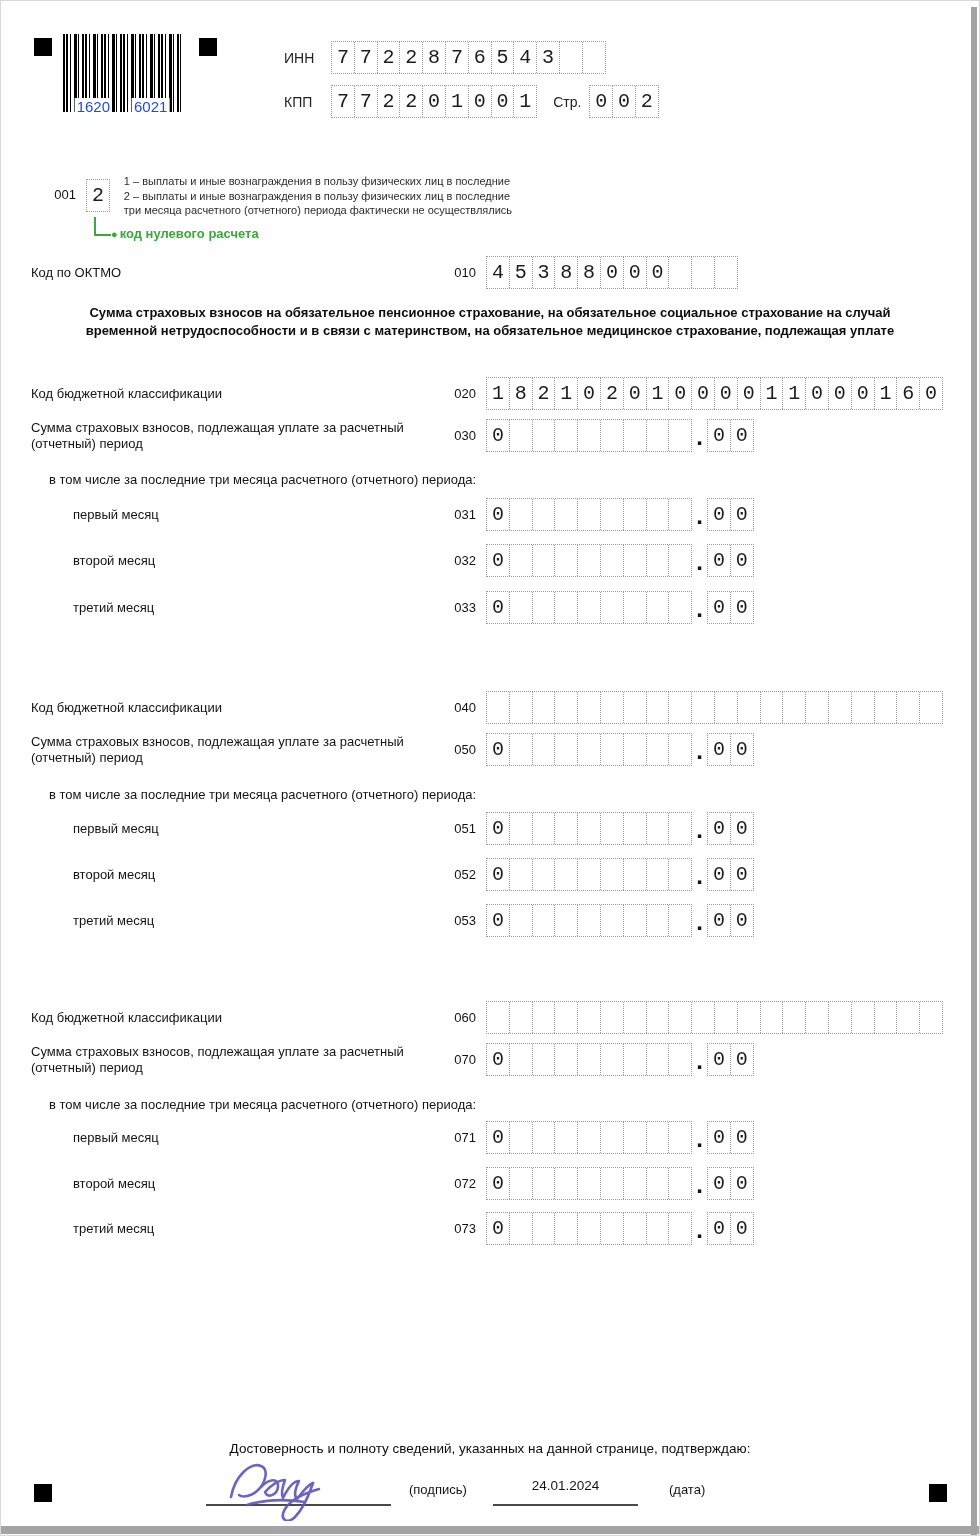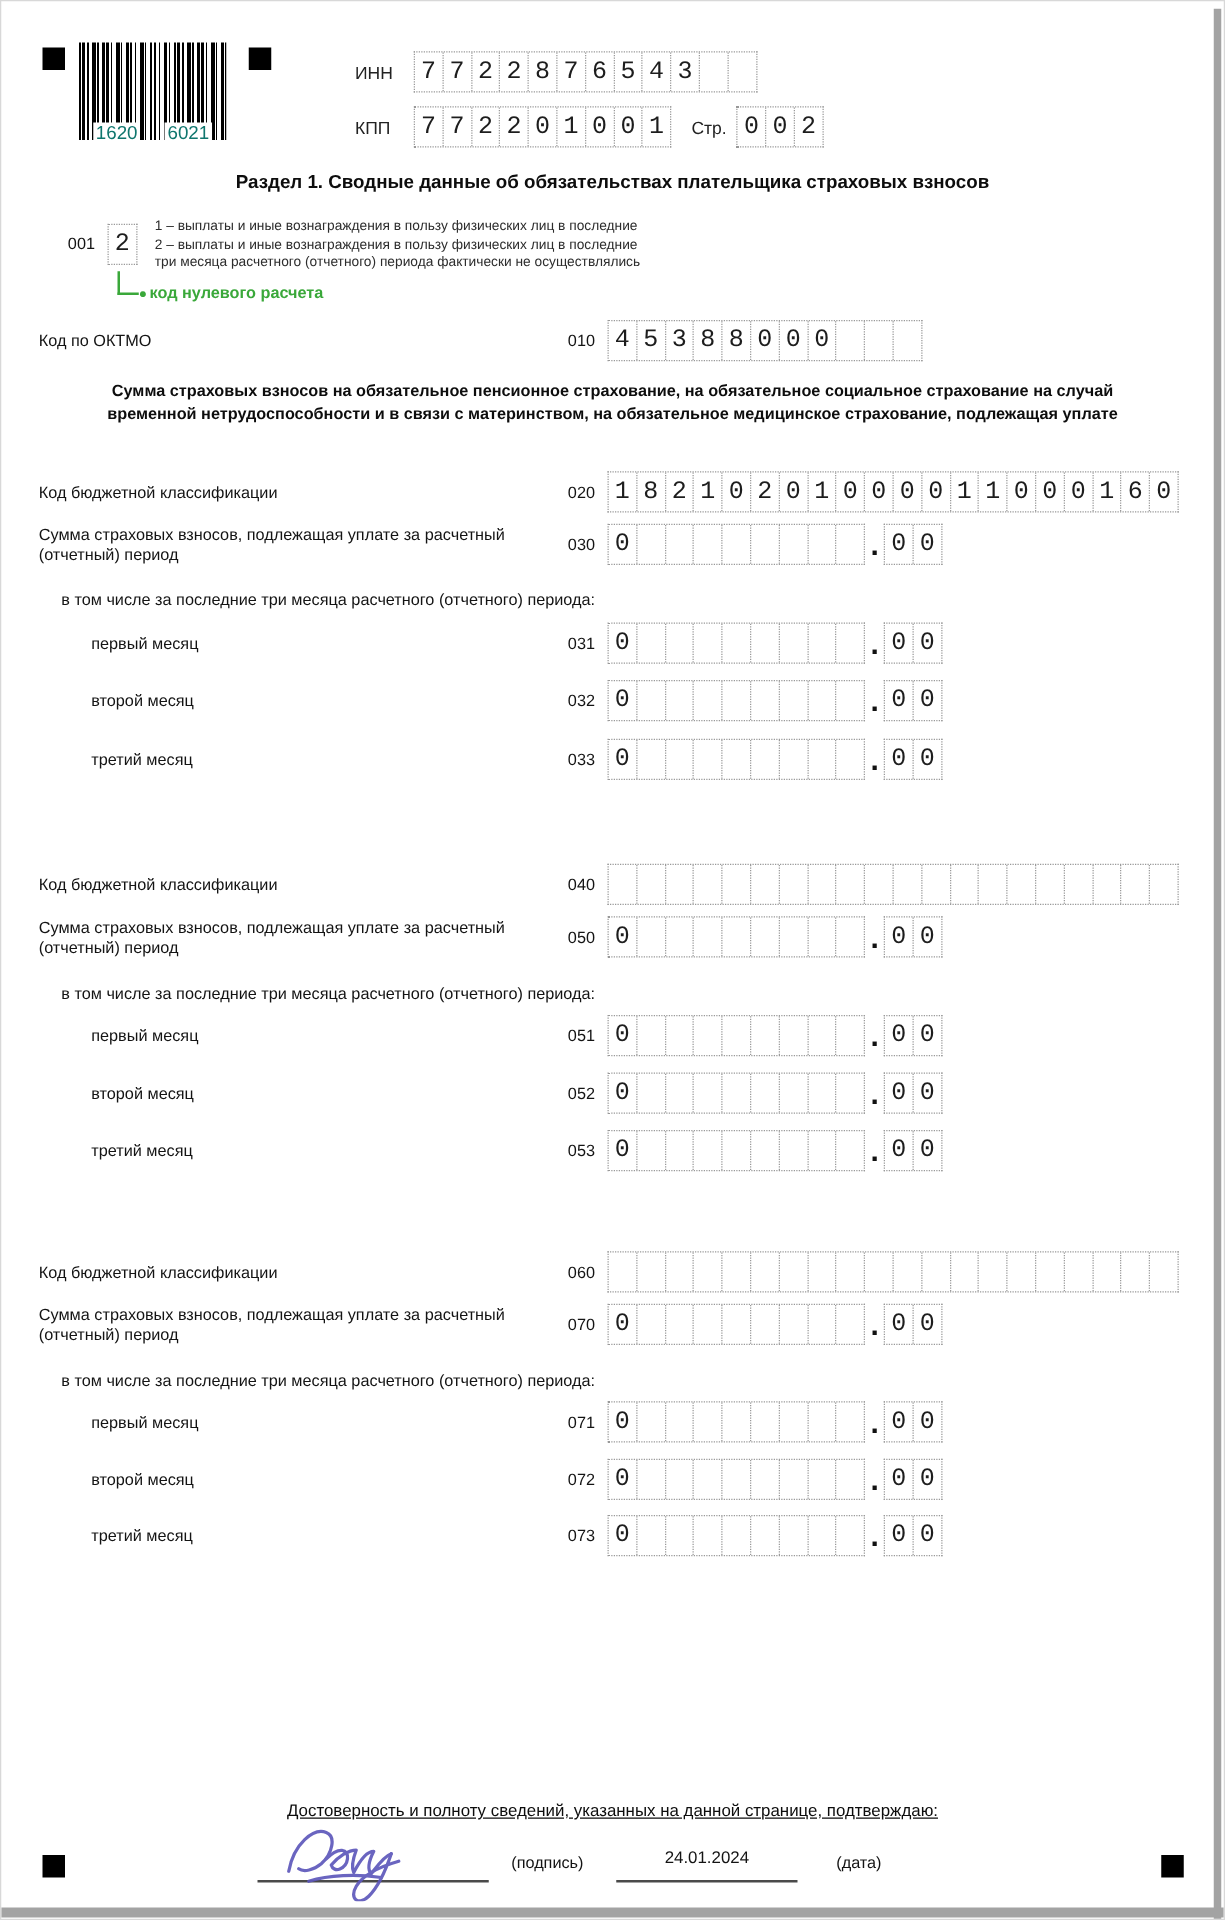--- a/index.html
+++ b/index.html
@@ -14,21 +14,21 @@
   
   .barcode{
     position:absolute;left:62px;top:33px;width:118px;height:78px;
     background:repeating-linear-gradient(90deg,
       #000 0 2px,#fff 2px 3px,#000 3px 5px,#fff 5px 7px,
       #000 7px 8px,#fff 8px 11px,#000 11px 14px,#fff 14px 15px,
       #000 15px 16px,#fff 16px 19px);
   }
   .barcode-num{
     position:absolute;bottom:-3px;left:50%;transform:translateX(-50%);
-    display:flex;gap:20px;font-size:15px;color:#0f766e;white-space:nowrap;text-align:center;
+    display:flex;gap:20px;font-size:15px;color:#1d4ed8;white-space:nowrap;text-align:center;
   }
   .barcode-num span{background:#fff;padding:0 2px;}
   
   .idblock{position:absolute;left:283px;top:40px;}
   .idrow{display:flex;align-items:center;margin-bottom:11px;}
   .idlabel{width:47px;font-size:14px;color:#222;}
   .strlabel{margin-left:16px;margin-right:8px;font-size:14px;color:#222;}
   
   .cellbox{display:inline-flex;border:1px dotted #999;background:#fff;}
   .cell{
@@ -54,21 +54,21 @@
     border-left:2px solid var(--accent-green,#3aa83a);
     border-bottom:2px solid var(--accent-green,#3aa83a);
   }
   .green-note{
     position:absolute;left:25px;top:47px;white-space:nowrap;
     color:var(--accent-green,#3aa83a);font-weight:bold;font-size:13px;
   }
   .green-note .bullet{font-size:11px;margin-right:2px;}
   .note{margin-left:14px;padding-top:1px;font-size:11px;line-height:14.5px;color:#2d2d2d;width:450px;}
   
-  .footer-confirm{position:absolute;left:0;width:100%;text-align:center;font-size:13.5px;color:#0d0d0d;text-decoration:underline;}
+  .footer-confirm{position:absolute;left:0;width:100%;text-align:center;font-size:13.5px;color:#0d0d0d;}
   .sig-line{position:absolute;border-top:2px solid #4a4a4a;height:0;}
   .sig-caption{position:absolute;font-size:13px;color:#141414;}
   .date-text{position:absolute;text-align:center;font-size:13.5px;color:#141414;}
   .signature-svg{position:absolute;left:212px;top:1448px;z-index:2;}
 </style>
 </head>
 <body>
 
 <div class="page">
   <div class="edge-right"></div>
@@ -116,21 +116,20 @@
         </div>
       <span class="strlabel">Стр.</span>
       <div class="cellbox">
           <span class="cell">0</span>
           <span class="cell">0</span>
           <span class="cell">2</span>
         </div>
     </div>
   </div>
 
-  <div class="title" style="top:136px">Раздел 1. Сводные данные об обязательствах плательщика страховых взносов</div>
 
   <div class="row" style="top:172px;align-items:flex-start">
     <div class="code" style="padding-top:14px">001</div>
     <div class="payer-field">
       <div class="cellbox">
           <span class="cell">2</span>
         </div>
       <div class="green-hook"></div>
       <div class="green-note"><span class="bullet">●</span><span>код нулевого расчета</span></div>
     </div>

